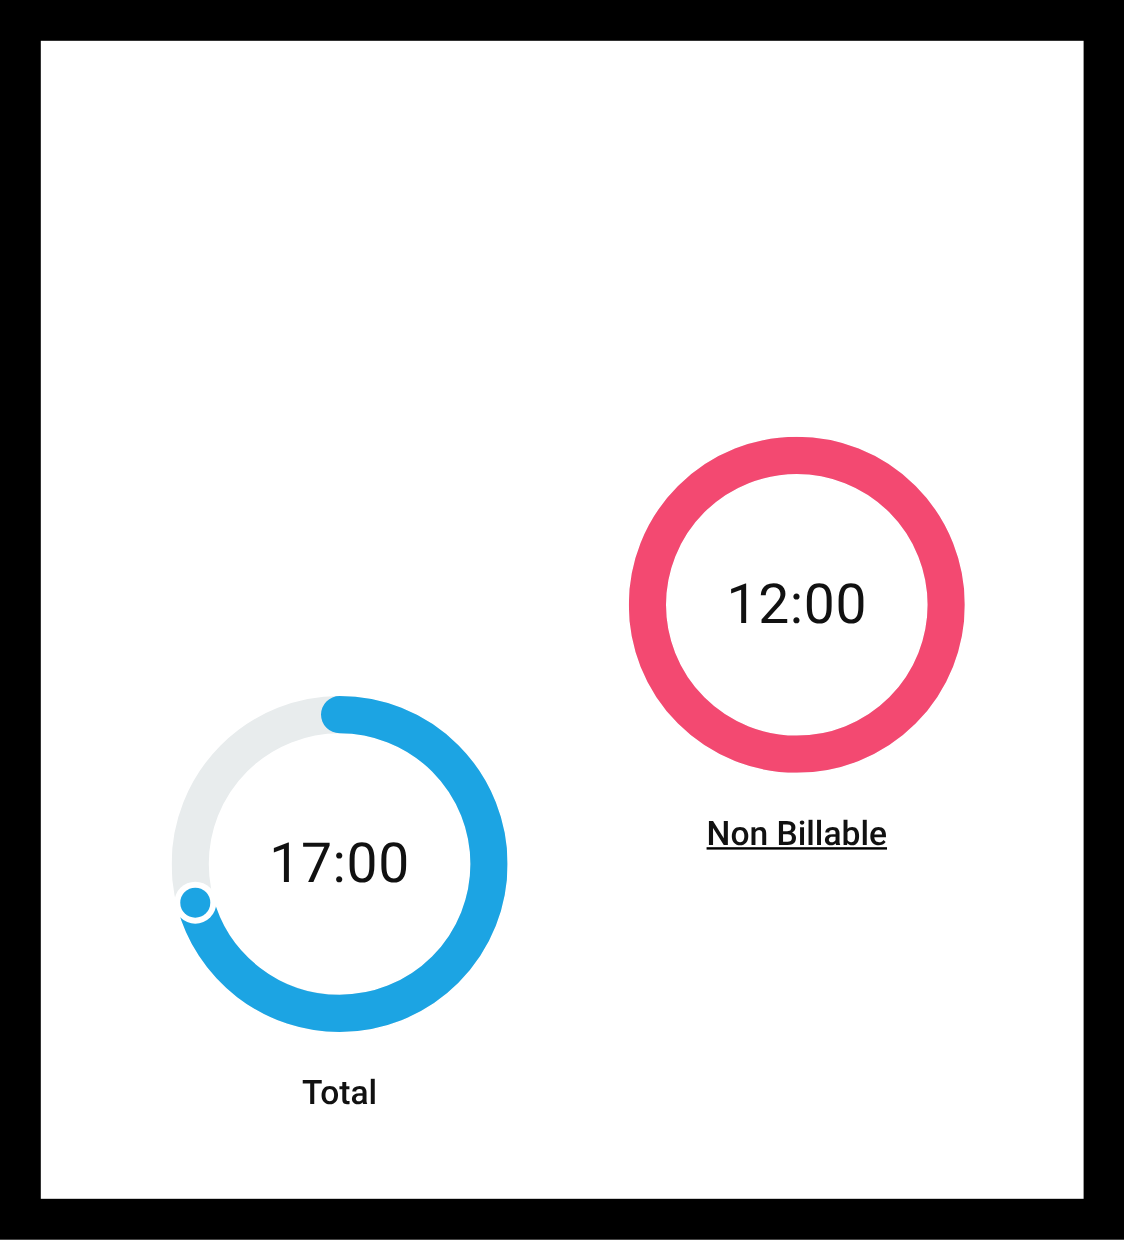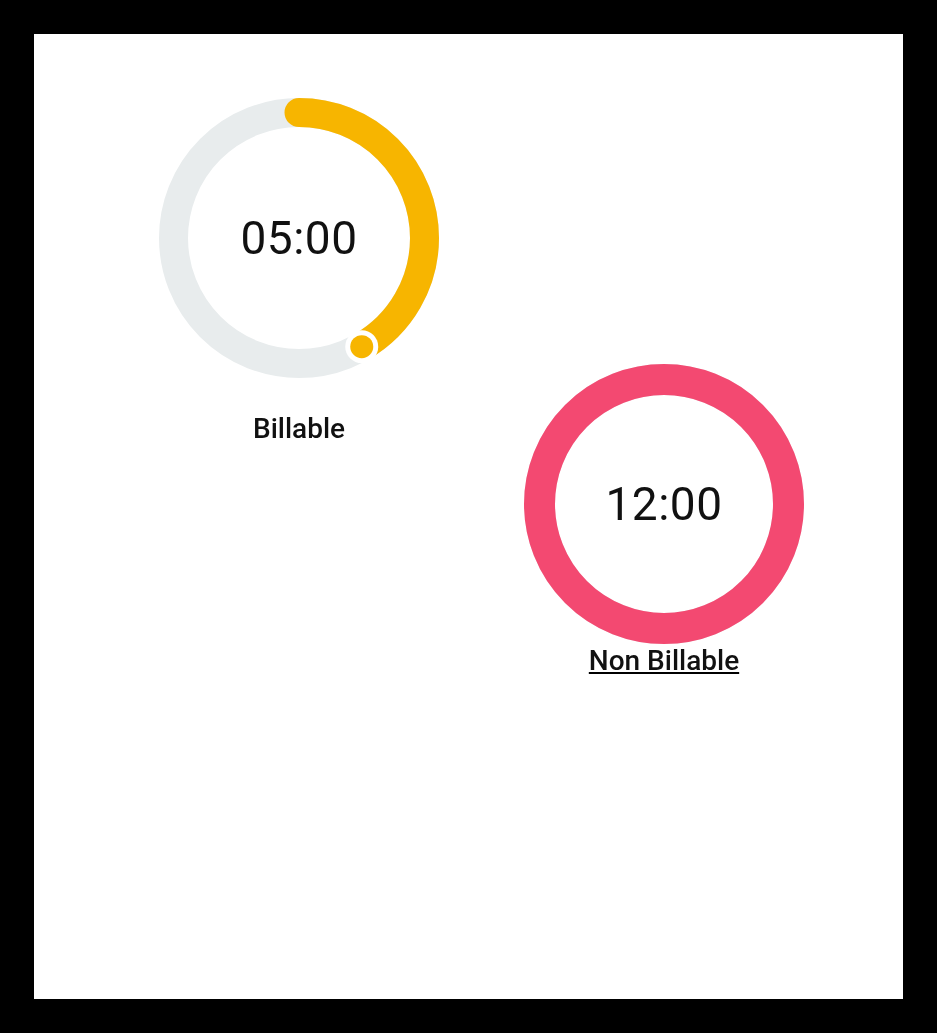--- a/index.html
+++ b/index.html
@@ -43,32 +43,32 @@
     color: #111;
     font-size: 28px;
     font-weight: 500;
   }
 </style>
 </head>
 <body>
 
 <div class="frame">
   <div class="canvas" id="canvas">
-      <div class="gauge" style="left: 125px; top: 64px; width: 280px;">
-        <svg width="280" height="280" viewBox="0 0 280 280">
-          <circle cx="140" cy="140" r="125.5" fill="none" stroke="#E8ECED" stroke-width="29"></circle>
-          <circle cx="140" cy="140" r="125.5" fill="none" stroke="#F7B500" stroke-width="29" stroke-linecap="round" stroke-dasharray="328.55823168793256 788.5397560510381" transform="rotate(-90 140 140)"></circle>
-          <circle cx="202.75" cy="248.68618817494706" r="16.5" fill="#fff"></circle>
-          <circle cx="202.75" cy="248.68618817494706" r="11.5" fill="#F7B500"></circle>
-        </svg>
-        <div class="value" style="height:280px">05:00</div>
-        <div class="label" style="margin-top:34px">Billable</div>
-      </div>
       <div class="gauge" style="left: 490px; top: 330px; width: 280px; text-decoration: underline;">
         <svg width="280" height="280" viewBox="0 0 280 280">
           <circle cx="140" cy="140" r="124.5" fill="none" stroke="#E8ECED" stroke-width="31"></circle>
           <circle cx="140" cy="140" r="124.5" fill="none" stroke="#F34971" stroke-width="31" stroke-linecap="round" stroke-dasharray="782.2565707438584 782.2565707438584" transform="rotate(-90 140 140)"></circle>
         </svg>
         <div class="value" style="height:280px">12:00</div>
-        <div class="label" style="">Non Billable</div>
+        <div class="label" style="margin-top:34px">Non Billable</div>
+      </div>
+      <div class="gauge" style="left: 109px; top: 546px; width: 280px;">
+        <svg width="280" height="280" viewBox="0 0 280 280">
+          <circle cx="140" cy="140" r="124.5" fill="none" stroke="#E8ECED" stroke-width="31"></circle>
+          <circle cx="140" cy="140" r="124.5" fill="none" stroke="#1CA4E3" stroke-width="31" stroke-linecap="round" stroke-dasharray="554.0984042768997 782.2565707438584" transform="rotate(-90 140 140)"></circle>
+          <circle cx="19.742234627011" cy="172.22297111526382" r="17.5" fill="#fff"></circle>
+          <circle cx="19.742234627011" cy="172.22297111526382" r="12.5" fill="#1CA4E3"></circle>
+        </svg>
+        <div class="value" style="height:280px">17:00</div>
+        <div class="label" style="margin-top:34px">Total</div>
       </div>
     </div>
 </div>
 
 </body></html>

